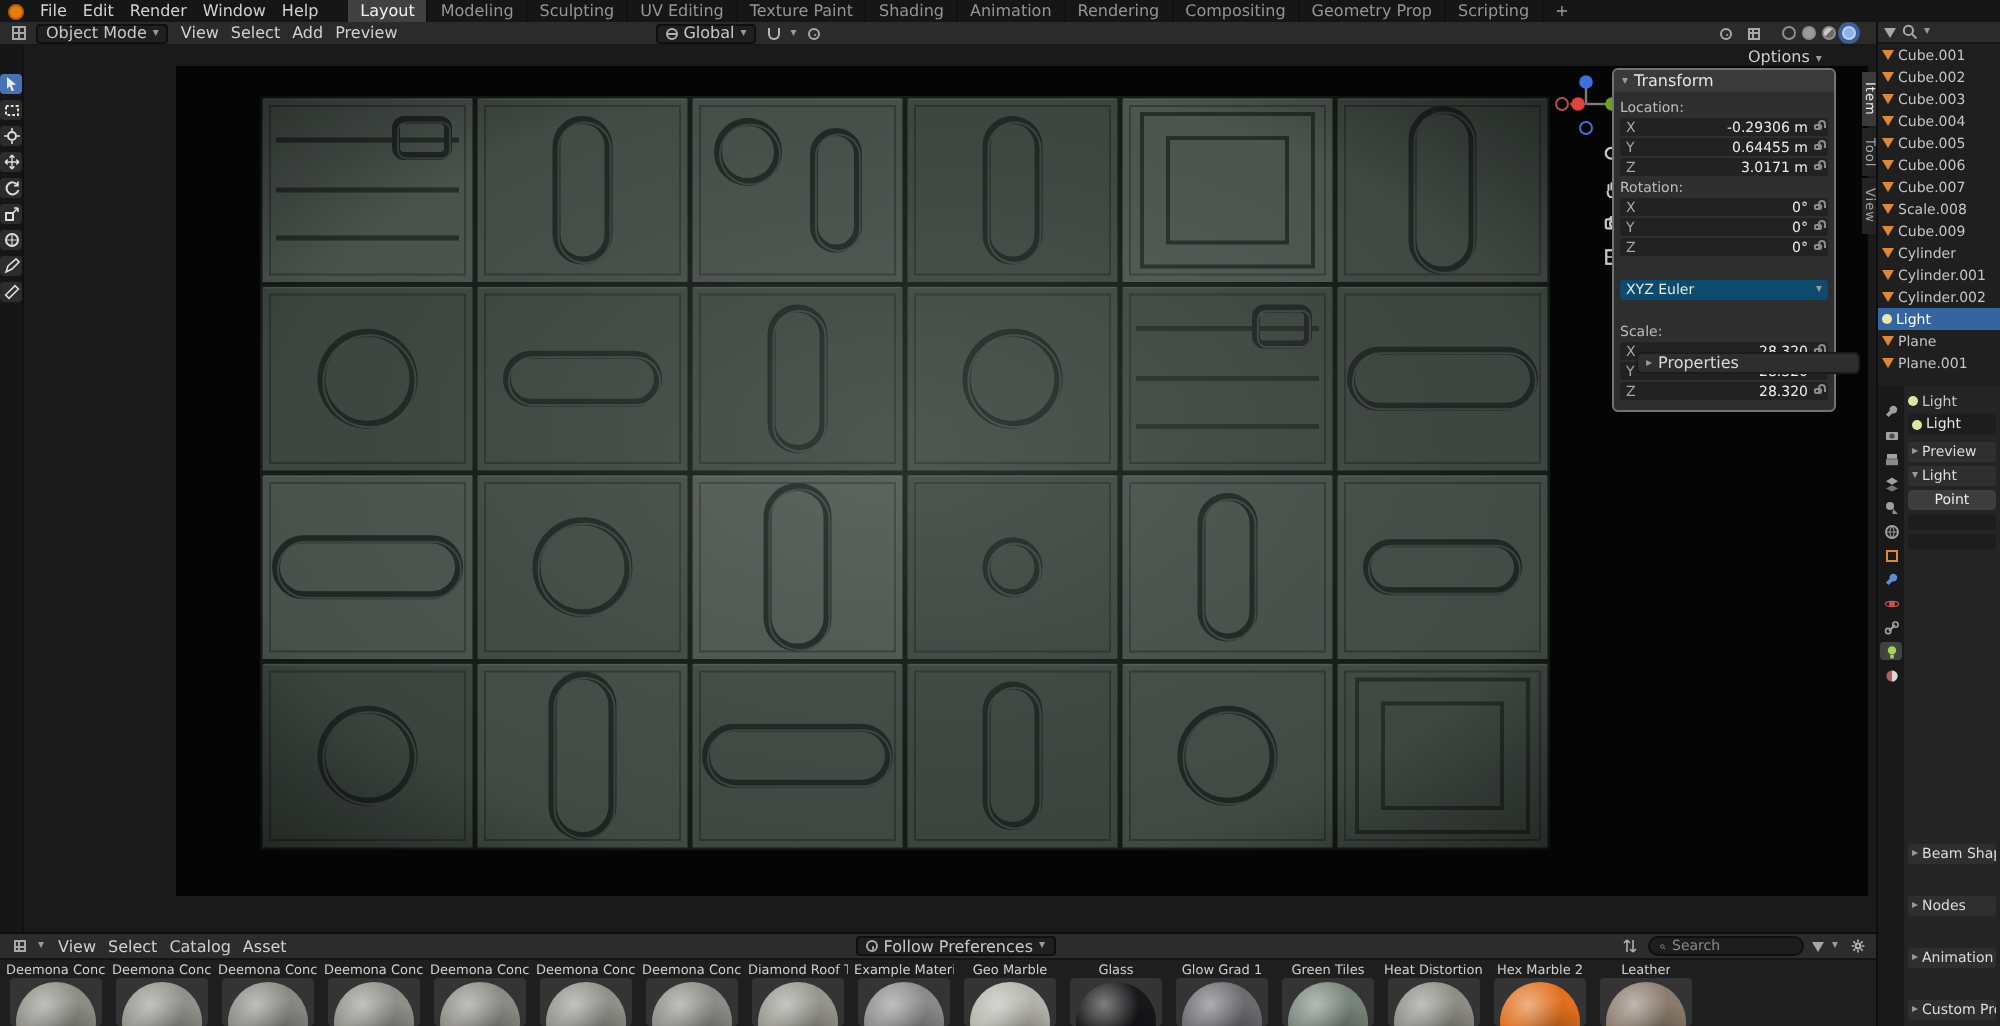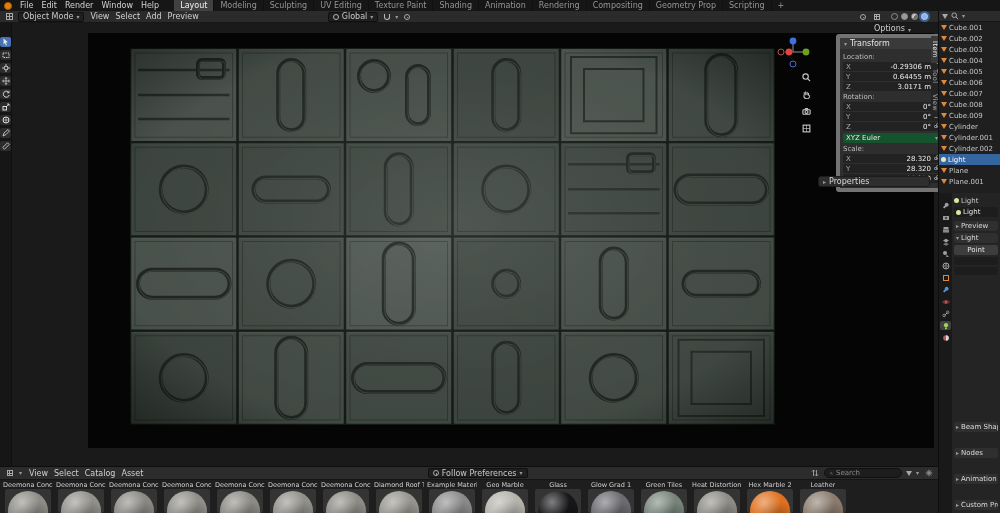--- a/index.html
+++ b/index.html
@@ -30,30 +30,30 @@
   .tool{width:11px;height:10px;border-radius:2px;background:#2c2c2c;display:flex;align-items:center;justify-content:center}
   .tool.active{background:#4772b3}
   
   #viewport{position:absolute;left:12px;top:23px;width:926px;height:443px;background:#1a1a1a;overflow:hidden}
   #render{position:absolute;left:76px;top:10px;width:846px;height:415px;background:#050506}
   #wall-svg{position:absolute;left:42px;top:15px}
   #vp-options{position:absolute;left:862px;top:1px;display:flex;align-items:flex-end;gap:3px;color:#cfcfcf}
   #gizmo{position:absolute;left:764px;top:12px}
   #navicons{position:absolute;left:790px;top:50px;display:flex;flex-direction:column;gap:6px;align-items:center}
   
-  #npanel{position:absolute;left:824px;top:11px;width:112px;background:#2e2e2e;border:4px solid #737373;border-radius:3px;overflow:hidden;z-index:5}
+  #npanel{position:absolute;left:794px;top:11px;width:112px;background:#2e2e2e;border:1px solid #737373;border-radius:3px;overflow:hidden;z-index:5}
   .np-head{height:11px;background:#3a3a3a;display:flex;align-items:center;gap:3px;padding:0 4px;color:#e4e4e4}
   .np-body{padding:2px 3px 4px}
   .np-label{font-size:7px;color:#bdbdbd;margin:2px 0 1px}
   .np-row{display:flex;align-items:center;height:9px;background:#222222;border-radius:2px;margin-bottom:1px;padding:0 3px;font-size:7px}
   .axis{width:7px;color:#a8a8a8}
   .val{flex:1;text-align:right;color:#ededed}
   .lk{width:4px;height:3px;border:1px solid #8a8a8a;border-radius:1px;position:relative;margin-left:3px}
   .lk::before{content:"";position:absolute;left:.5px;top:-3px;width:2px;height:2.5px;border:1px solid #8a8a8a;border-bottom:none;border-radius:2px 2px 0 0}
-  .np-dd{display:flex;align-items:center;height:10px;background:#14532d;border-radius:2px;margin:2px 0;padding:0 3px;font-size:7px;color:#e6e6e6}
+  .np-dd{display:flex;align-items:center;height:10px;background:#0c4a6e;border-radius:2px;margin:12px 0;padding:0 3px;font-size:7px;color:#e6e6e6}
   .np-dd .car{margin-left:auto}
   #np-collapsed{position:absolute;left:806px;top:153px;width:112px;height:11px;background:#2e2e2e;border:1px solid #1c1c1c;border-radius:3px;display:flex;align-items:center;gap:3px;padding:0 4px;color:#d8d8d8;z-index:5}
   #ntabs{position:absolute;left:919px;top:13px;width:9px;display:flex;flex-direction:column;gap:1px;z-index:5}
   .ntab{writing-mode:vertical-rl;font-size:6.5px;background:#242424;color:#a5a5a5;padding:5px 1px;border-radius:0 2px 2px 0;text-align:center;letter-spacing:.5px}
   .ntab.active{background:#3a3a3a;color:#eeeeee}
   
   #outliner{position:absolute;left:938px;top:11px;width:62px;height:182px;background:#1f1f1f;border-left:1px solid #0e0e0e;overflow:hidden}
   .ol-head{height:11px;background:#2b2b2b;display:flex;align-items:center;gap:3px;padding:0 3px;border-bottom:1px solid #151515}
   .ol-row{height:11px;display:flex;align-items:center;gap:2px;padding:0 2px;font-size:7px;color:#c5c5c5;white-space:nowrap;overflow:hidden}
   .ol-row.selected{background:#3465a0;color:#ffffff}
@@ -560,21 +560,21 @@
         <div class="ol-row">
           <span class="mesh-ic"></span>
           <span>Cube.006</span>
         </div>
         <div class="ol-row">
           <span class="mesh-ic"></span>
           <span>Cube.007</span>
         </div>
         <div class="ol-row">
           <span class="mesh-ic"></span>
-          <span>Cube.008</span>
+          <span>Scale.008</span>
         </div>
         <div class="ol-row">
           <span class="mesh-ic"></span>
           <span>Cube.009</span>
         </div>
         <div class="ol-row">
           <span class="mesh-ic"></span>
           <span>Cylinder</span>
         </div>
         <div class="ol-row">

